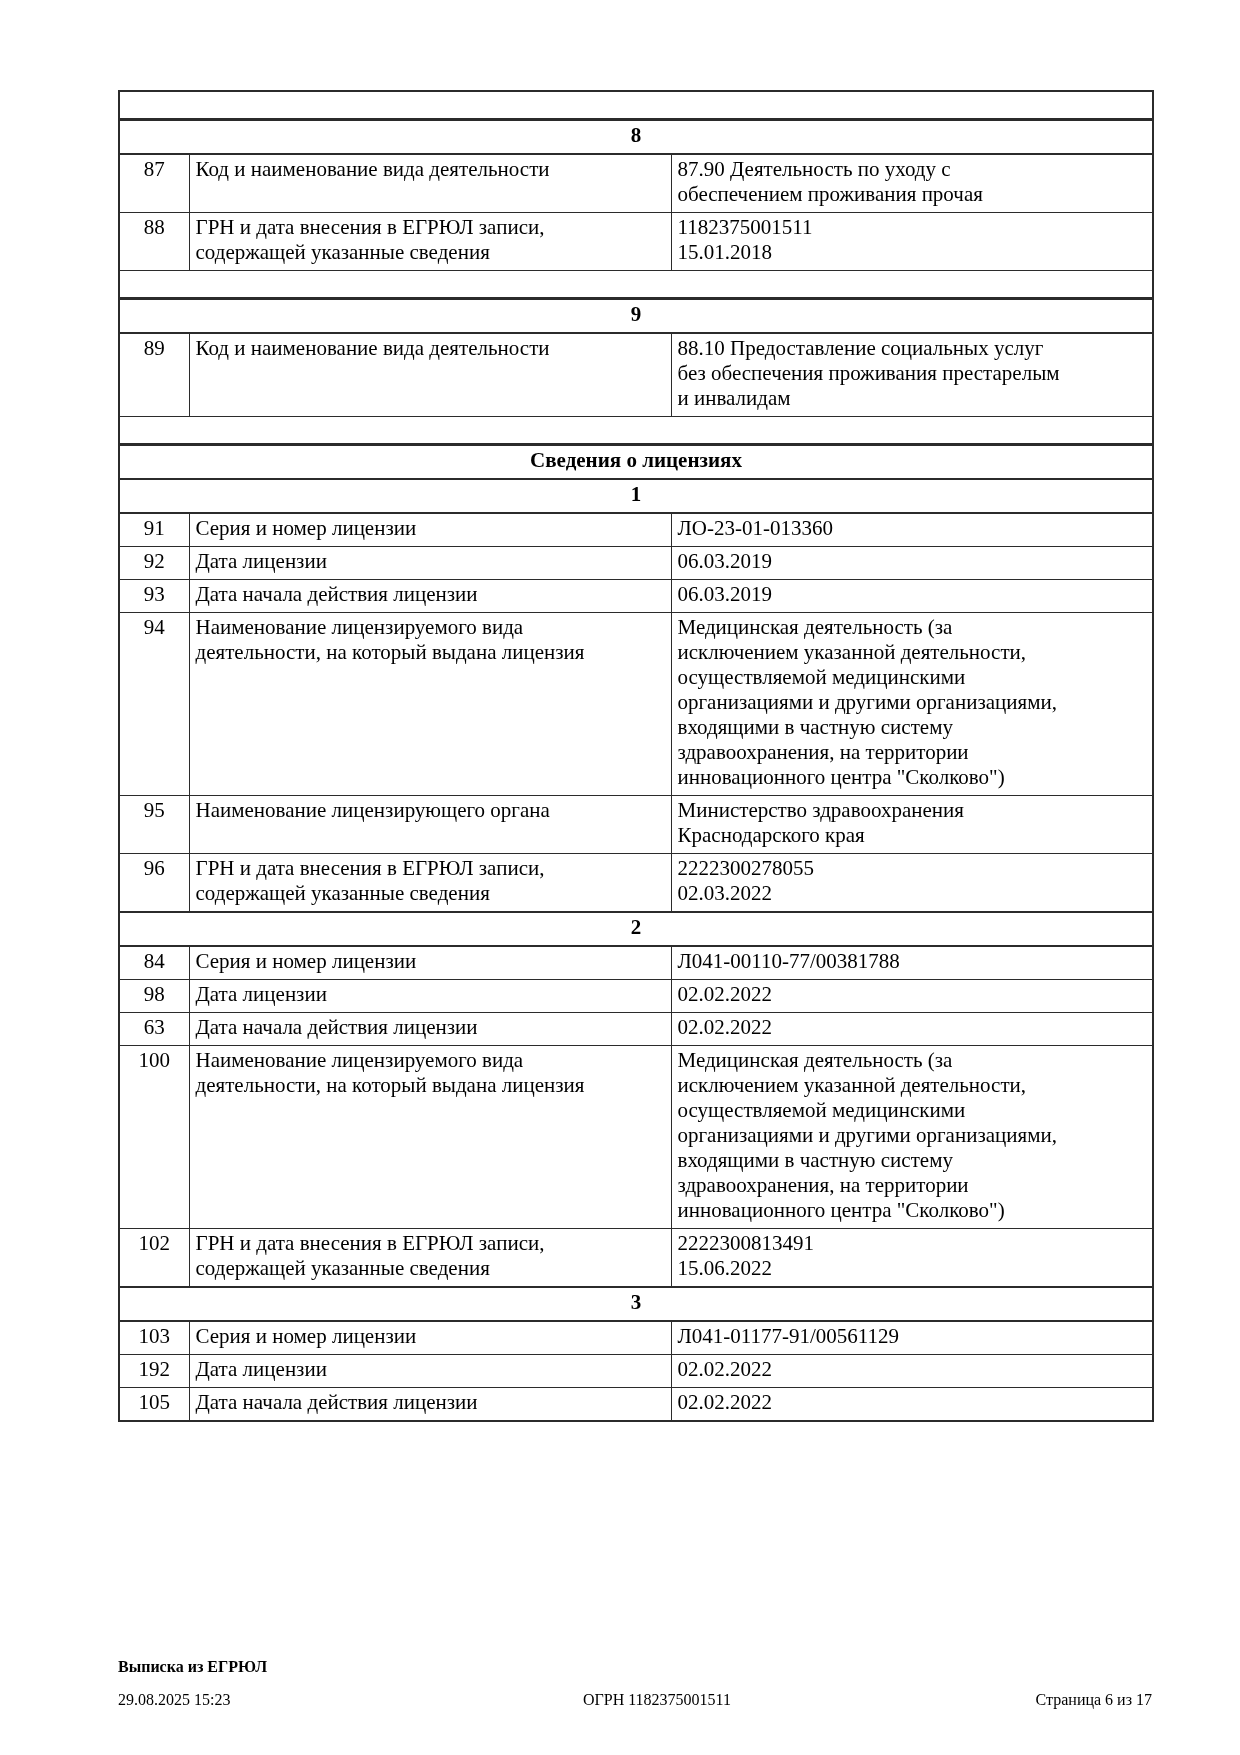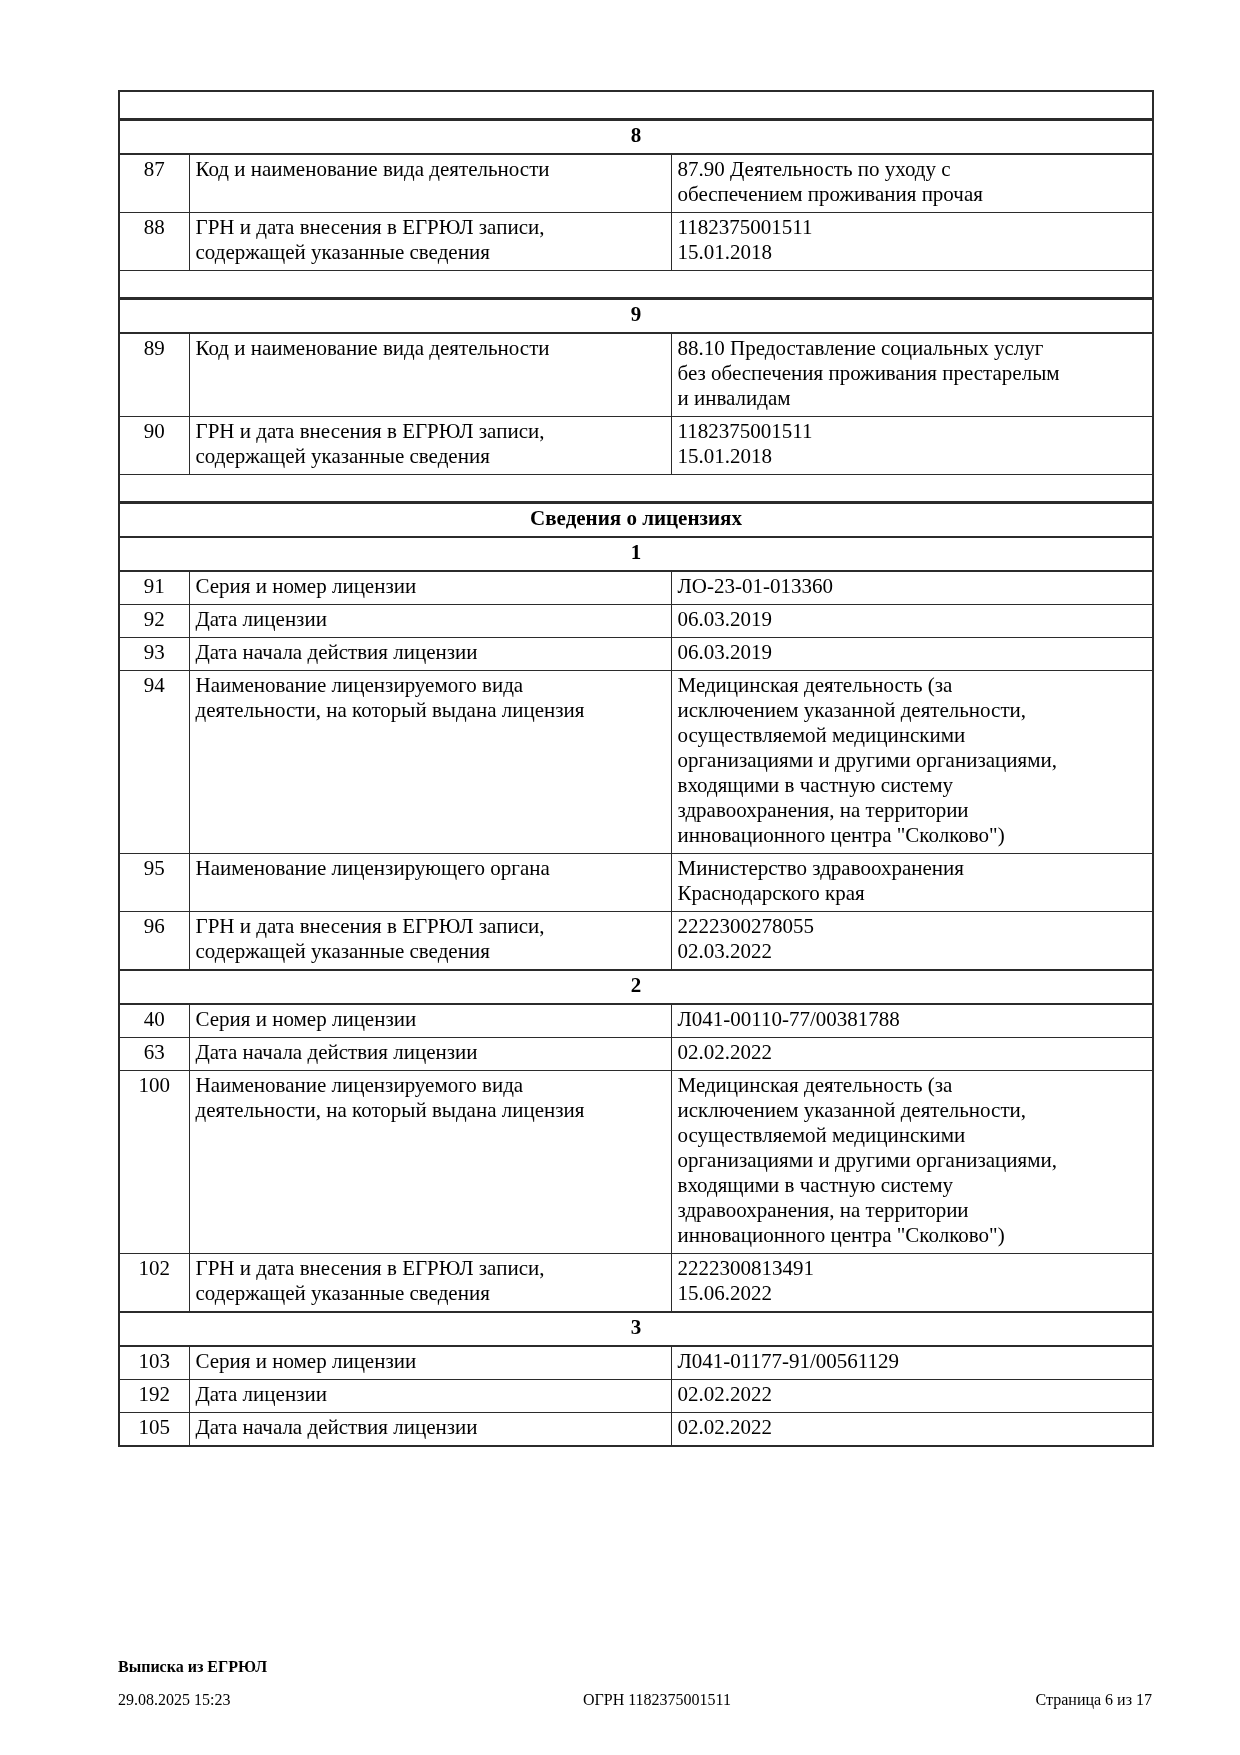--- a/index.html
+++ b/index.html
@@ -104,27 +104,20 @@
       <tr class="header-row">
         <td colspan="3">9</td>
       </tr>
       <tr>
         <td class="num">89</td>
         <td>Код и наименование вида деятельности</td>
         <td>88.10 Предоставление социальных услуг
 без обеспечения проживания престарелым
 и инвалидам</td>
       </tr>
-      <tr>
-        <td class="num">90</td>
-        <td>ГРН и дата внесения в ЕГРЮЛ записи,
-содержащей указанные сведения</td>
-        <td>1182375001511
-15.01.2018</td>
-      </tr>
       <tr class="spacer-row">
         <td colspan="3"></td>
       </tr>
       <tr class="header-row">
         <td colspan="3">Сведения о лицензиях</td>
       </tr>
       <tr class="header-row">
         <td colspan="3">1</td>
       </tr>
       <tr>
@@ -164,23 +157,28 @@
         <td class="num">96</td>
         <td>ГРН и дата внесения в ЕГРЮЛ записи,
 содержащей указанные сведения</td>
         <td>2222300278055
 02.03.2022</td>
       </tr>
       <tr class="header-row">
         <td colspan="3">2</td>
       </tr>
       <tr>
-        <td class="num">40</td>
+        <td class="num">84</td>
         <td>Серия и номер лицензии</td>
         <td>Л041-00110-77/00381788</td>
+      </tr>
+      <tr>
+        <td class="num">98</td>
+        <td>Дата лицензии</td>
+        <td>02.02.2022</td>
       </tr>
       <tr>
         <td class="num">63</td>
         <td>Дата начала действия лицензии</td>
         <td>02.02.2022</td>
       </tr>
       <tr>
         <td class="num">100</td>
         <td>Наименование лицензируемого вида
 деятельности, на который выдана лицензия</td>

